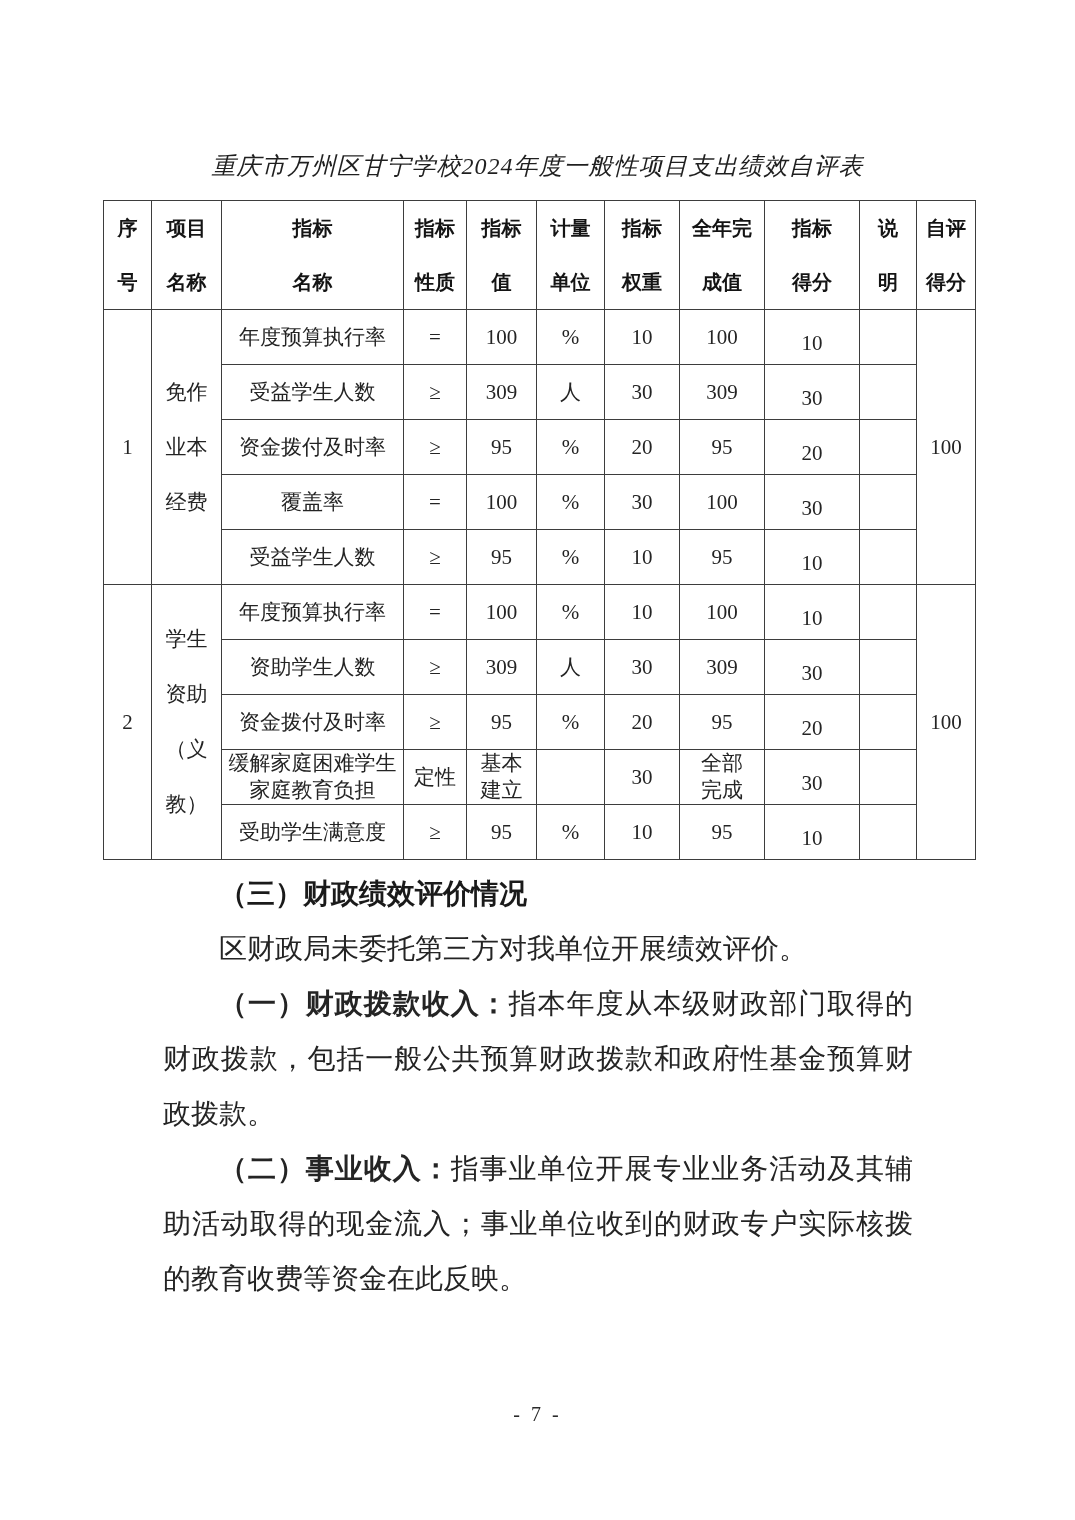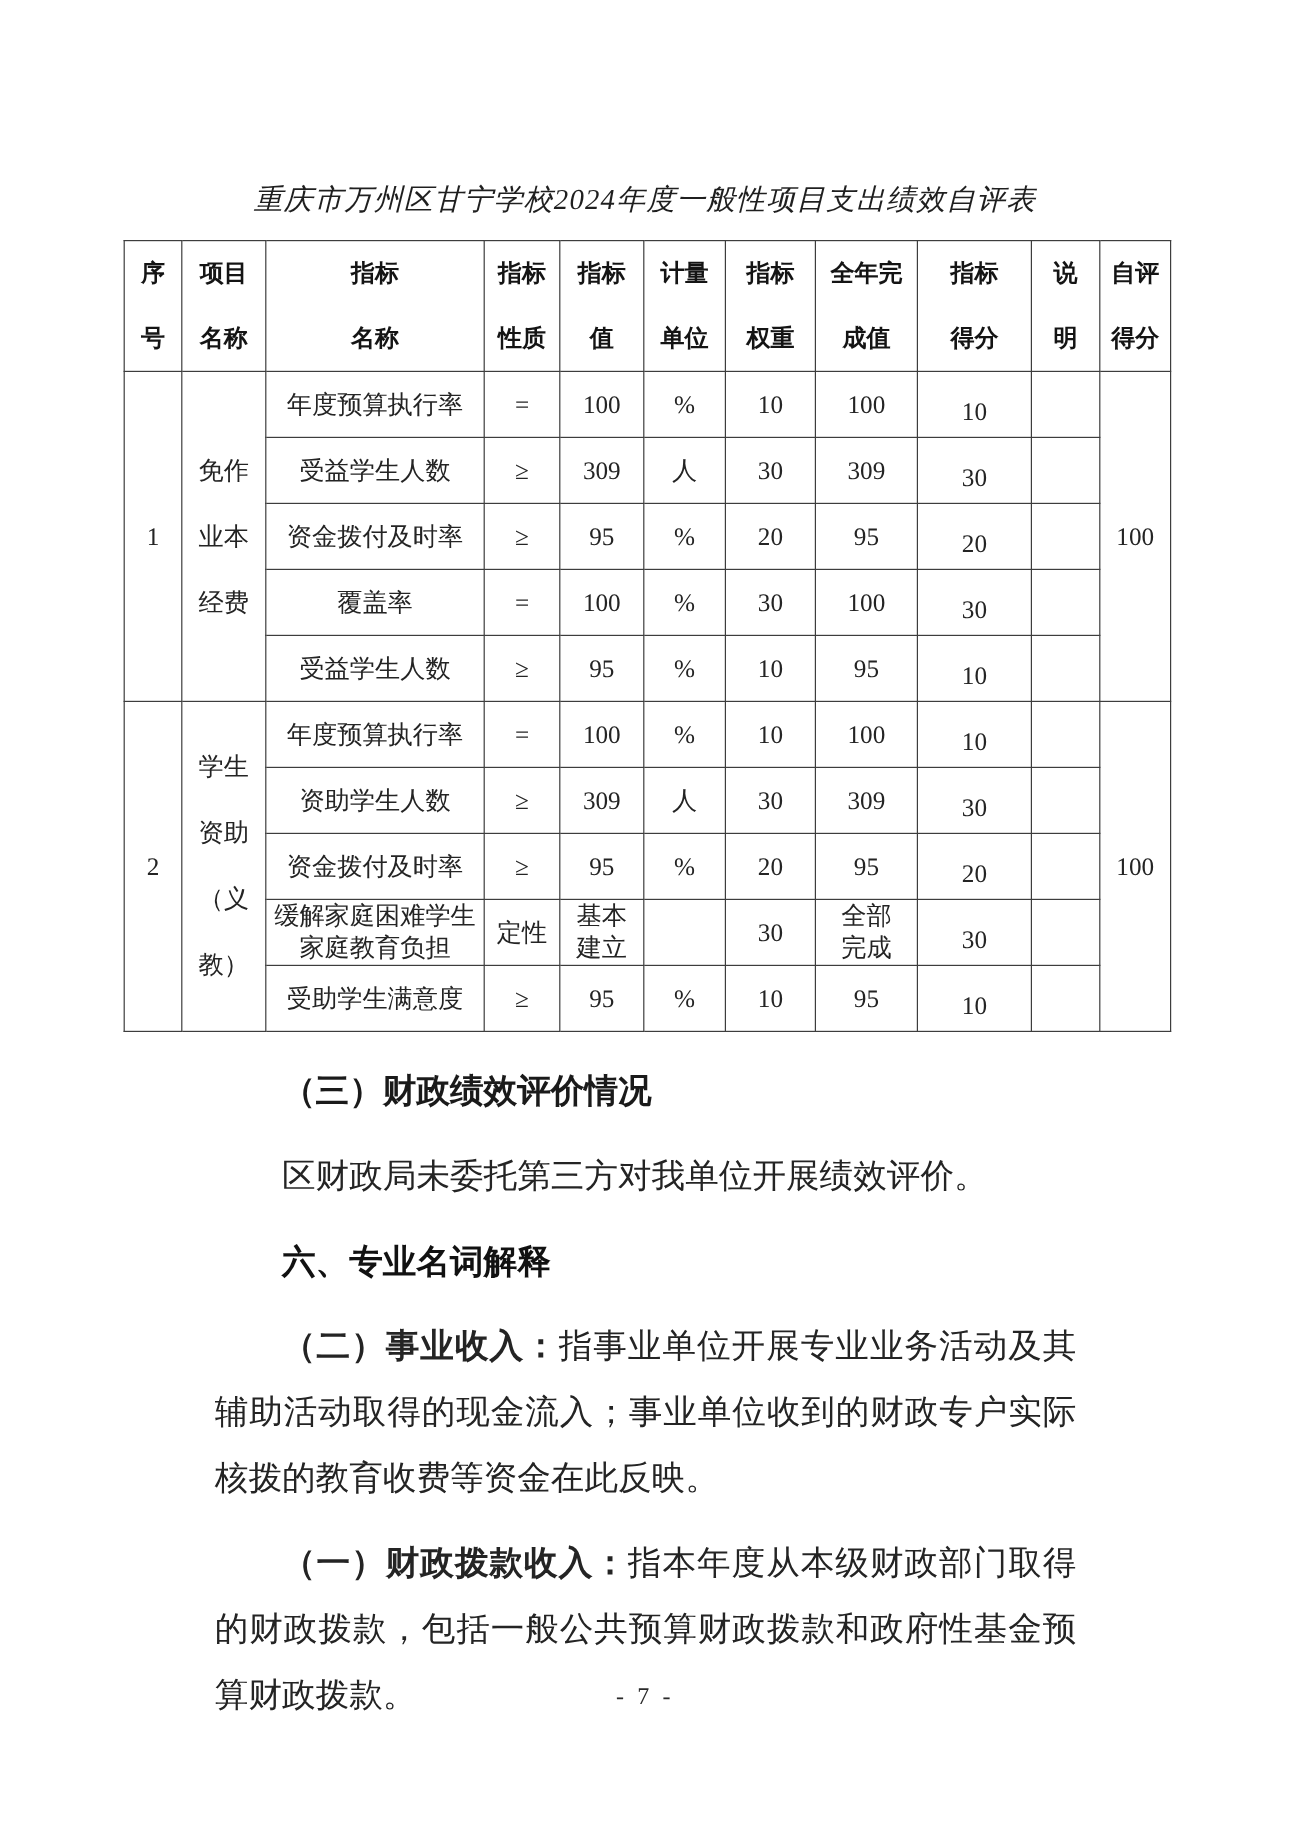--- a/index.html
+++ b/index.html
@@ -30,21 +30,21 @@
   }
   .perf td { font-size:21px; line-height:27px; color:#242424; }
   .perf tr.data-row { height:55px; }
   .perf td.project { line-height:55px; }
   .perf td.score { padding-top:13px; }
   .textblock {
     position:absolute; left:163px; top:866px; width:750px;
     font-size:28px; line-height:55px; text-align:justify;
     color:#242424;
   }
-  .textblock p { margin:16px; text-indent:56px; }
+  .textblock p { margin:0; text-indent:56px; }
   .heading-kai { font-weight:bold; color:#1a1a1a; }
   .heading-hei {
     font-family:"Liberation Sans", sans-serif;
     font-weight:bold; color:#111; text-align:left;
   }
   .term-label { font-weight:bold; }
   .page-number {
     position:absolute; top:1403px; left:0; width:100%;
     text-align:center; font-size:20px; letter-spacing:3px;
     color:#2a2a2a;
@@ -209,18 +209,17 @@
     <td>95</td>
     <td class="score">10</td>
     <td></td>
   </tr>
 </tbody>
   </table>
 
 <div class="textblock">
   <p class="heading-kai">（三）财政绩效评价情况</p>
   <p>区财政局未委托第三方对我单位开展绩效评价。</p>
-  <p class="heading-hei">六、专业名词解释</p>
+  <p><span class="term-label">（一）财政拨款收入：</span><span>指本年度从本级财政部门取得的财政拨款，包括一般公共预算财政拨款和政府性基金预算财政拨款。</span></p>
   <p><span class="term-label">（二）事业收入：</span><span>指事业单位开展专业业务活动及其辅助活动取得的现金流入；事业单位收到的财政专户实际核拨的教育收费等资金在此反映。</span></p>
-  <p><span class="term-label">（一）财政拨款收入：</span><span>指本年度从本级财政部门取得的财政拨款，包括一般公共预算财政拨款和政府性基金预算财政拨款。</span></p>
 </div>
 
 <div class="page-number">- 7 -</div>
 
 </body></html>

